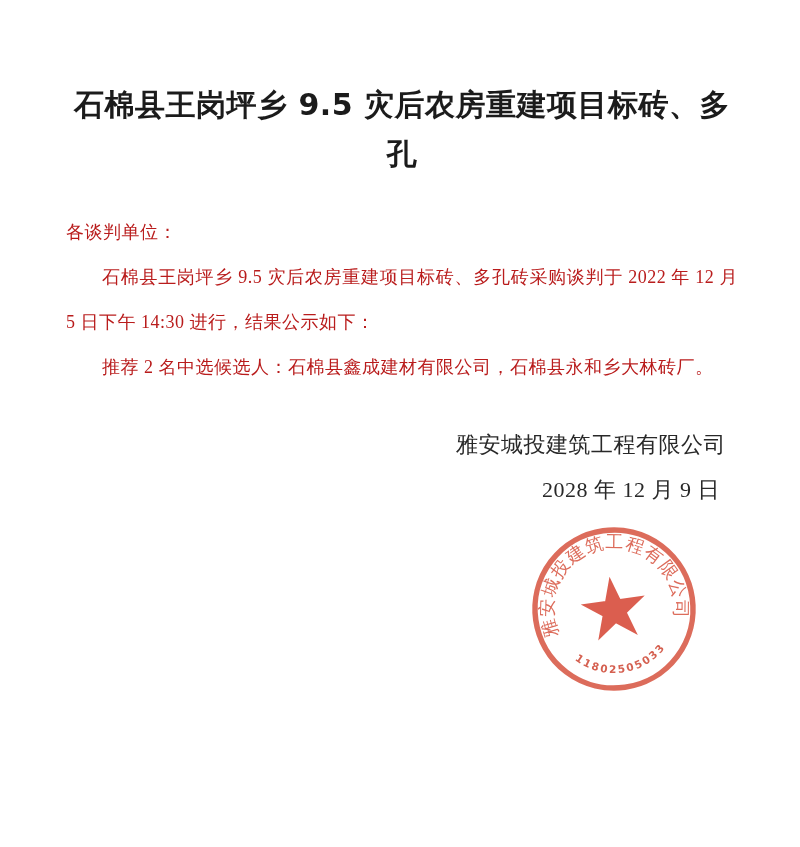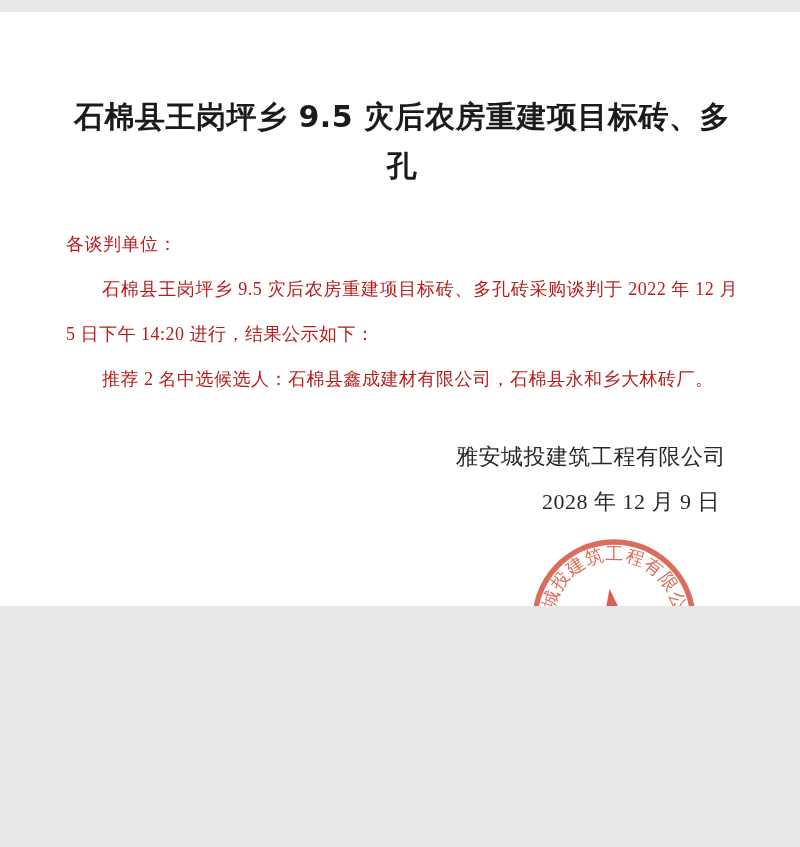--- a/index.html
+++ b/index.html
@@ -1,20 +1,20 @@
 <!DOCTYPE html>
 <html><head>
 <meta charset="utf-8">
 <style>
   html, body { margin: 0; padding: 0; background: #e8e8e8; }
   .page {
     position: relative;
     width: 800px;
-    height: 594px;
-    margin: 12px auto;
+    height: 847px;
+    margin: 0 auto;
     background: #ffffff;
     overflow: hidden;
     font-family: "Liberation Serif", "DejaVu Serif", serif;
   }
   .content {
     position: absolute;
     left: 66px;
     top: 80px;
     width: 672px;
   }
@@ -66,21 +66,21 @@
 <div class="page">
 
   <div class="content">
 
     <div class="doc-title">
       <div>石棉县王岗坪乡 9.5 灾后农房重建项目标砖、多孔</div>
     </div>
 
     <div class="doc-body">
       <p class="salutation">各谈判单位：</p>
-      <p class="para">石棉县王岗坪乡 9.5 灾后农房重建项目标砖、多孔砖采购谈判于 2022 年 12 月 5 日下午 14:20 进行，结果公示如下：</p>
+      <p class="para">石棉县王岗坪乡 9.5 灾后农房重建项目标砖、多孔砖采购谈判于 2022 年 12 月 5 日下午 14:30 进行，结果公示如下：</p>
       <p class="para">推荐 2 名中选候选人：石棉县鑫成建材有限公司，石棉县永和乡大林砖厂。</p>
     </div>
 
     <div class="signoff">
       <div class="company-line">雅安城投建筑工程有限公司</div>
       <div class="date-line">2028 年 12 月 9 日</div>
     </div>
 
   </div>
 

